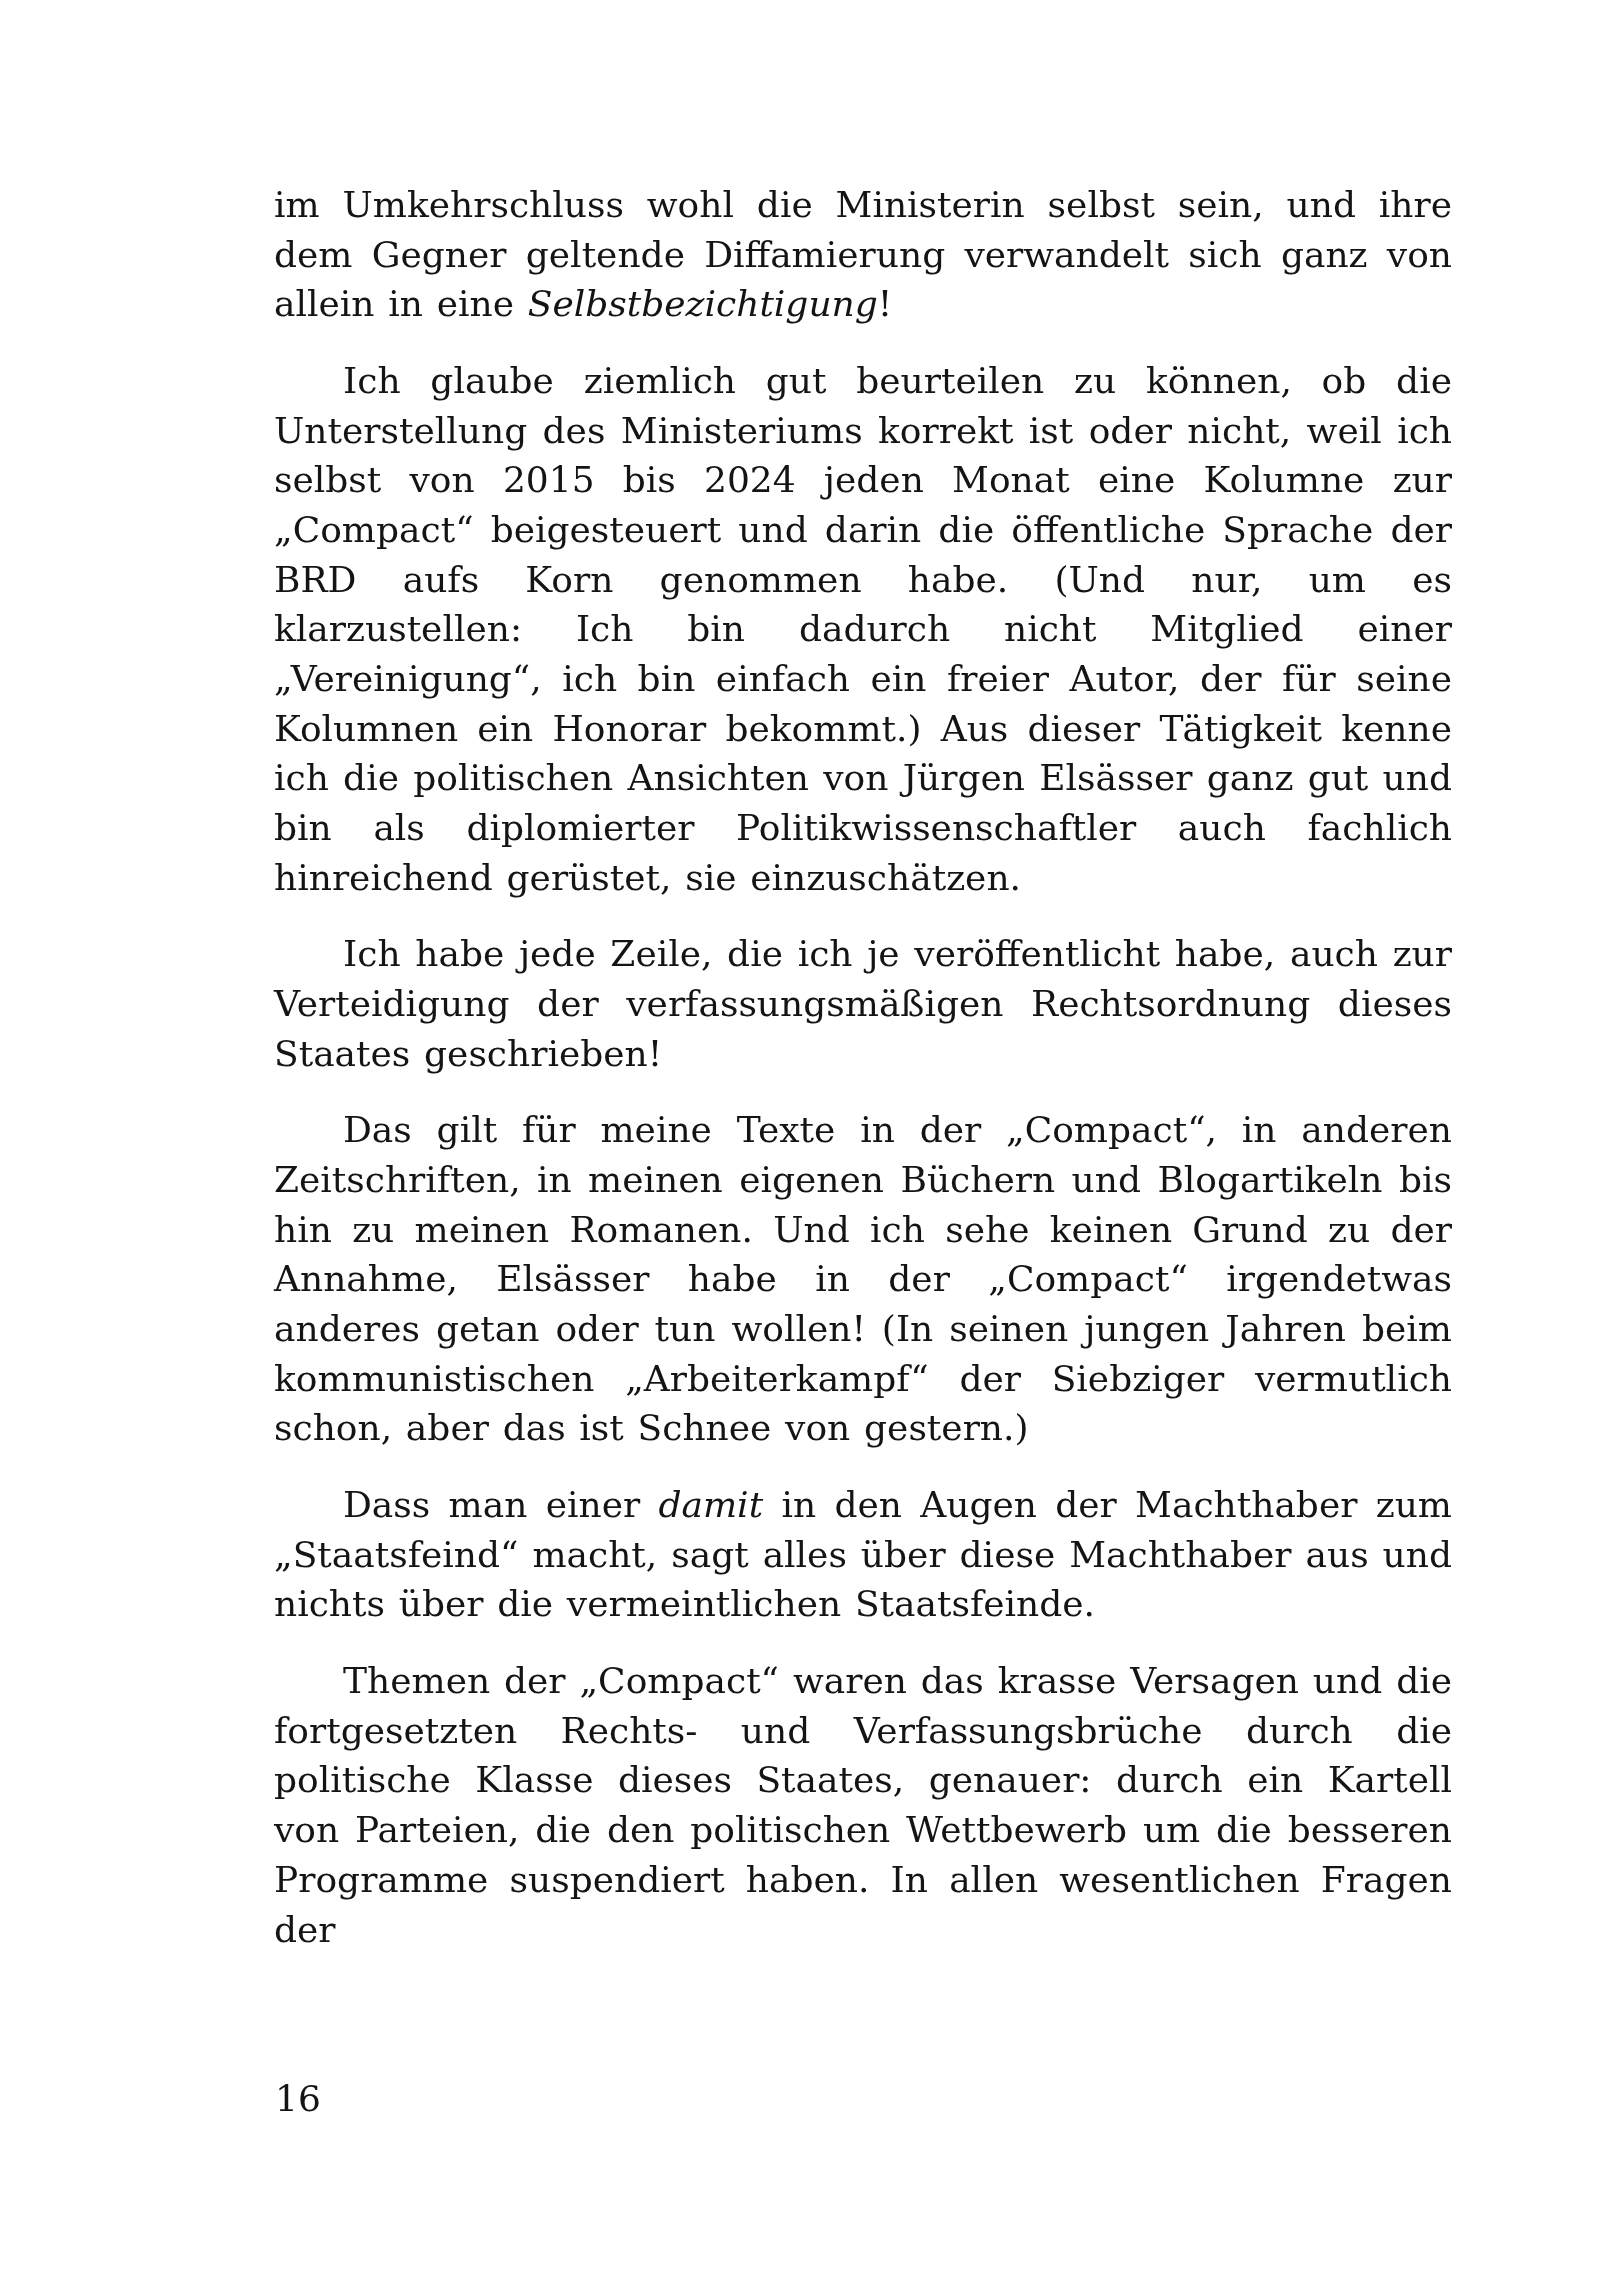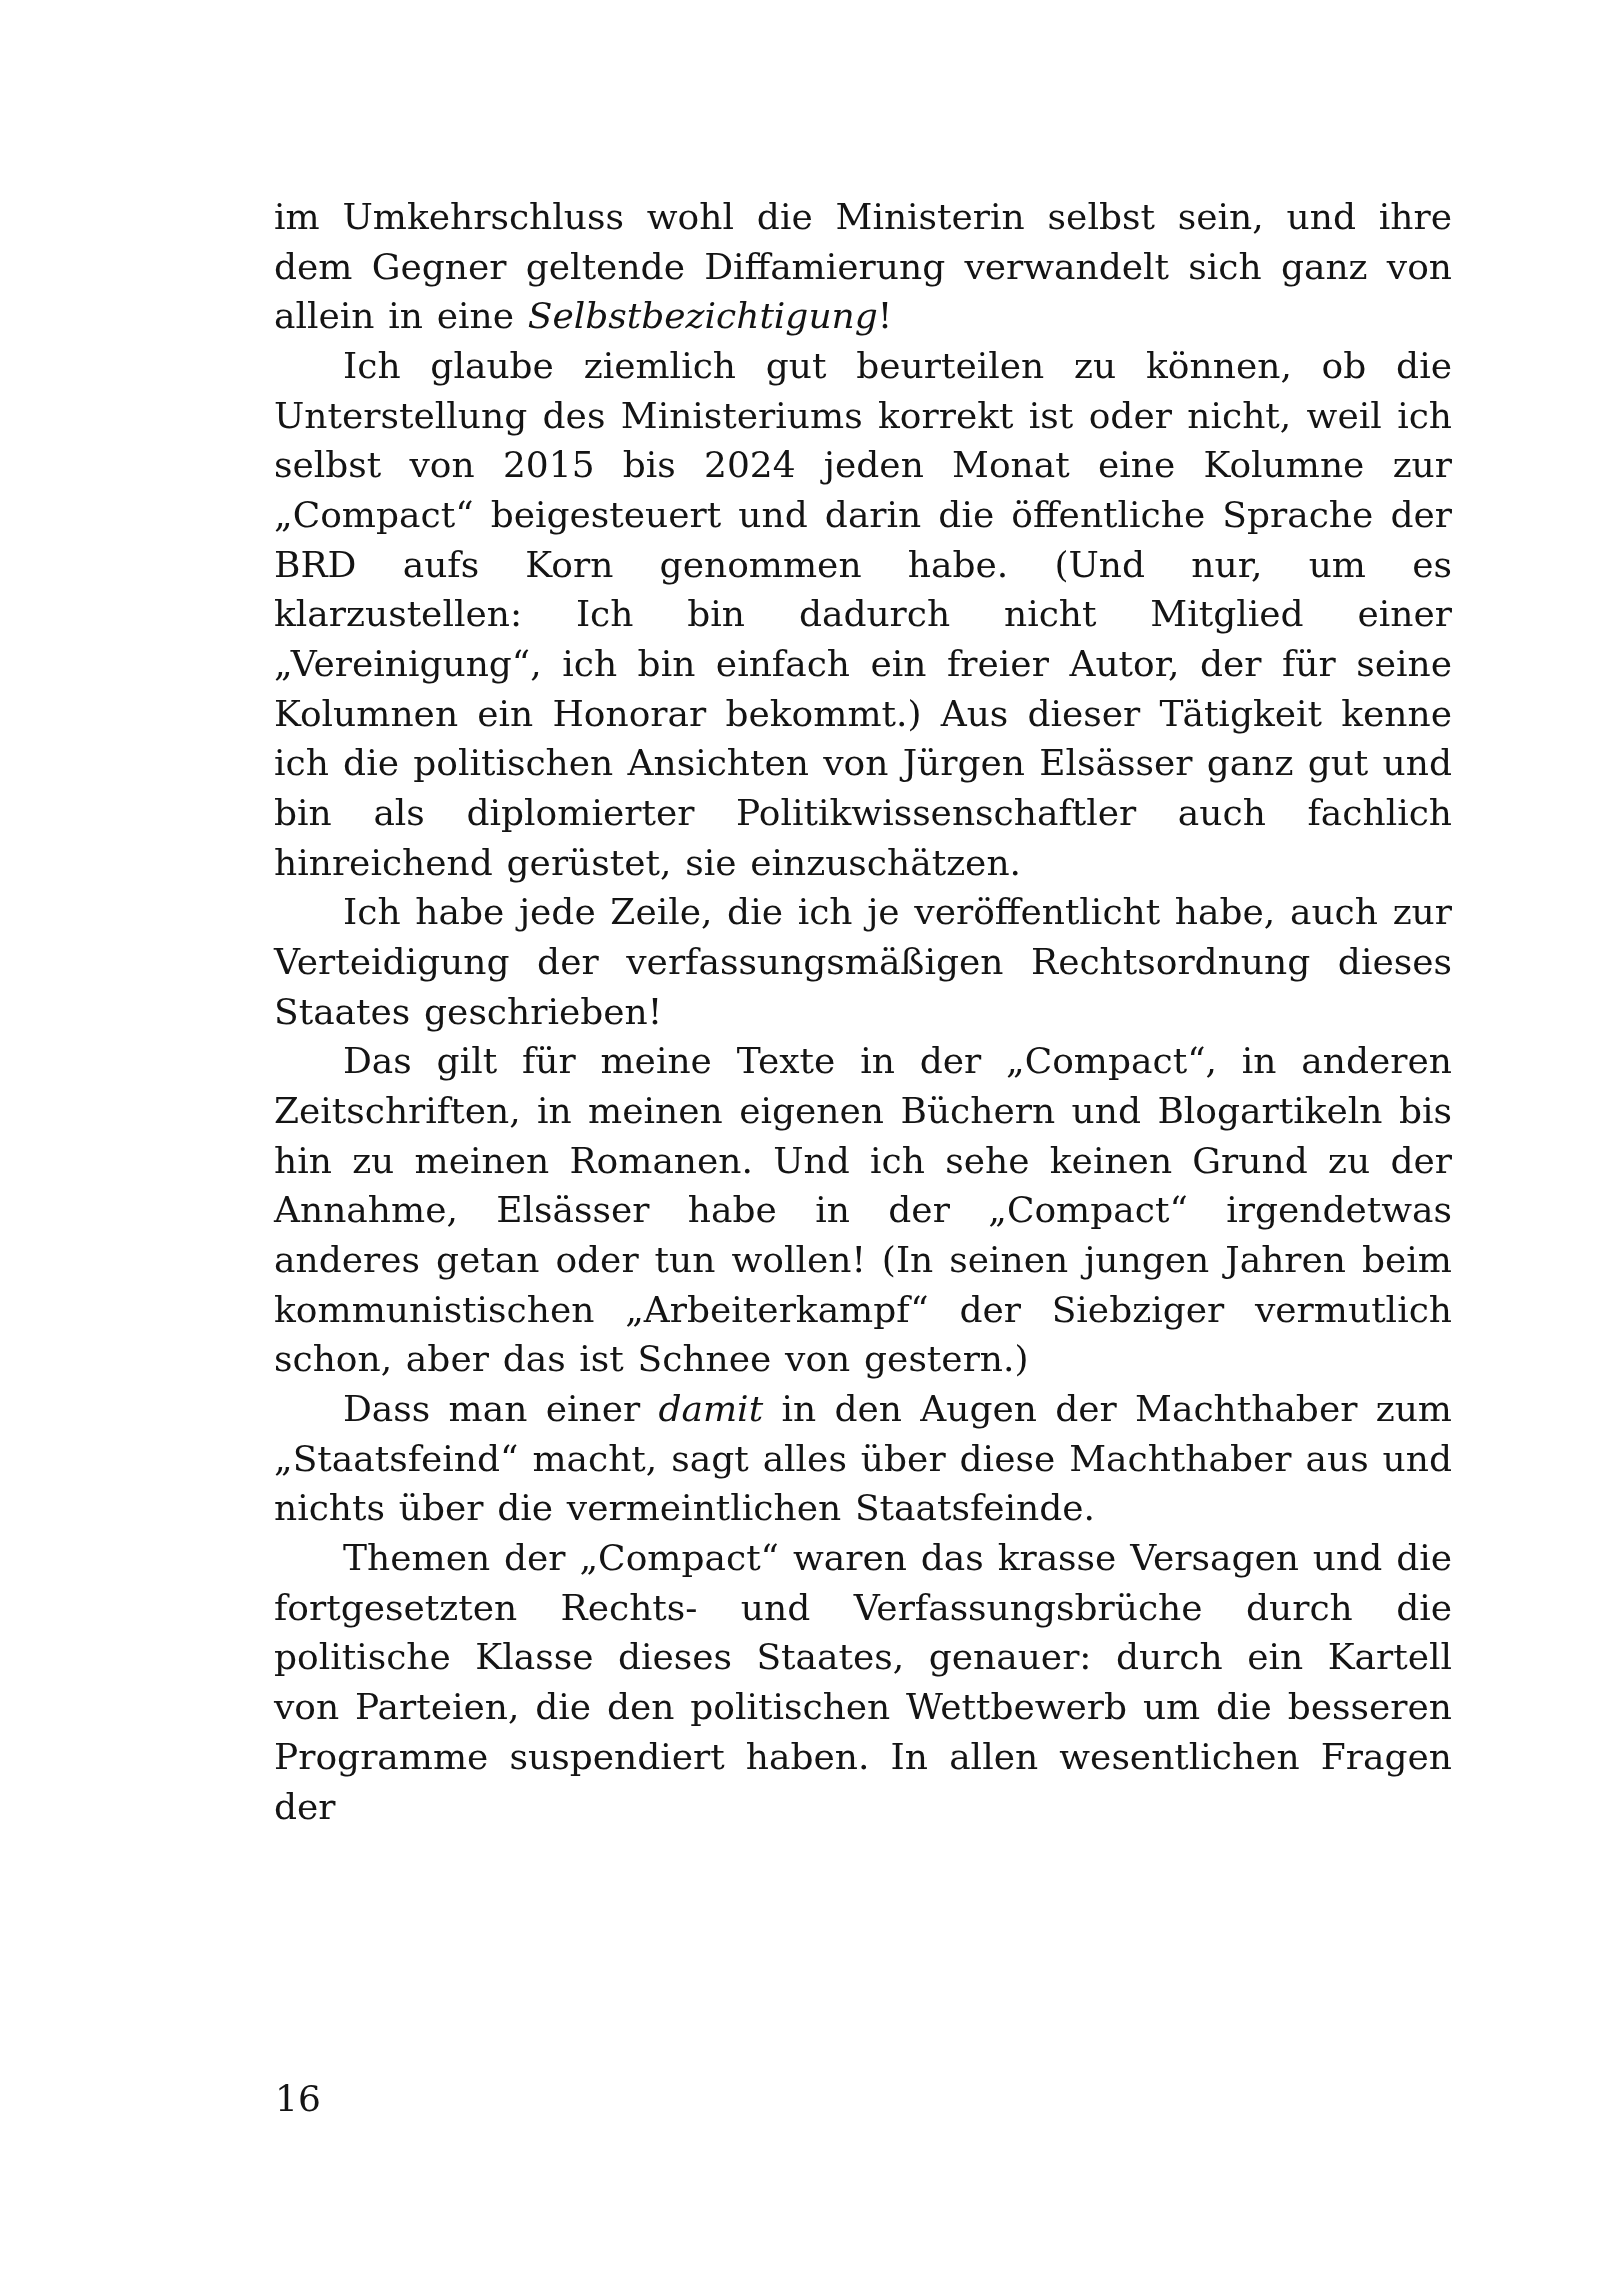--- a/index.html
+++ b/index.html
@@ -11,34 +11,35 @@
     position: relative;
     width: 1618px;
     height: 2295px;
     font-family: "DejaVu Serif", "Liberation Serif", serif;
     color: #141414;
     overflow: hidden;
   }
   .text-block {
     position: absolute;
     left: 274px;
-    top: 192px;
+    top: 180px;
     width: 1178px;
   }
   .para {
     margin: 0;
     font-size: 36px;
     line-height: 1.38;
     text-align: justify;
     text-justify: inter-word;
     word-spacing: 2.3px;
     hyphens: auto;
     -webkit-hyphens: auto;
   }
   .para + .para {
+    margin-top: 27px;
   }
   .para.indent {
     text-indent: 69px;
   }
   .para.bold {
     font-weight: normal;
   }
   .em {
     font-style: italic;
   }

